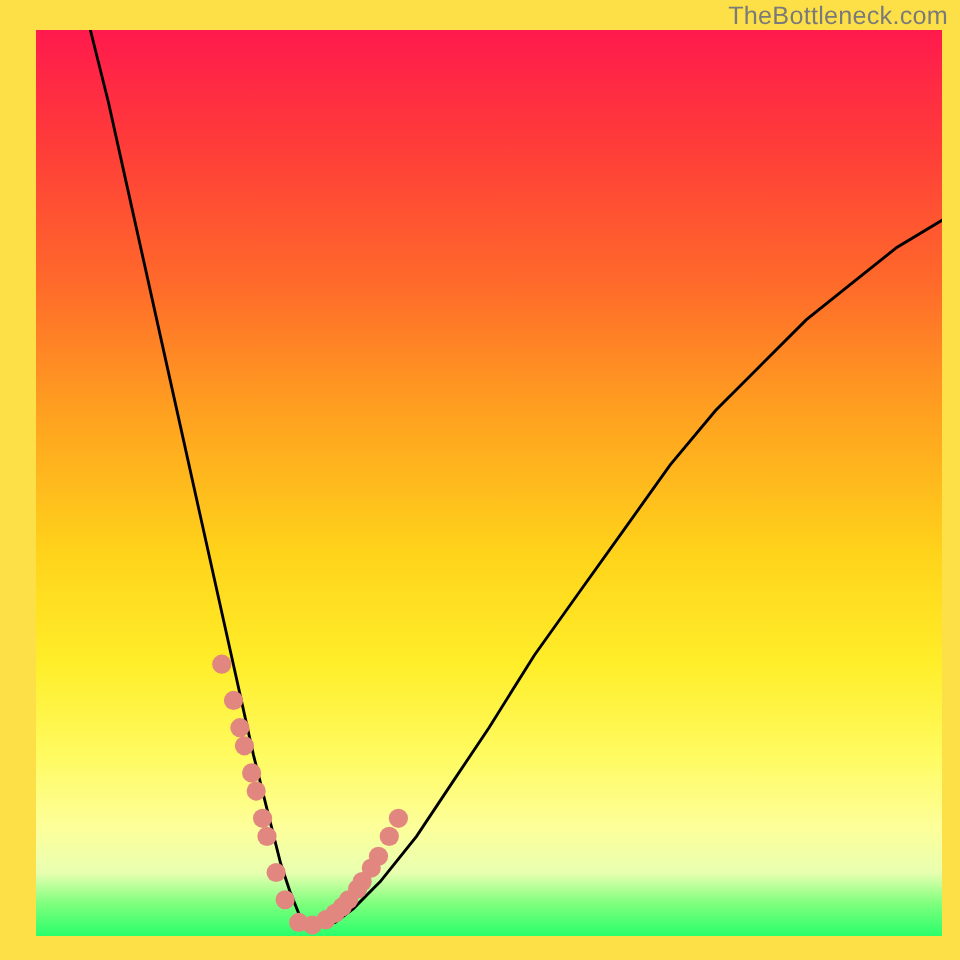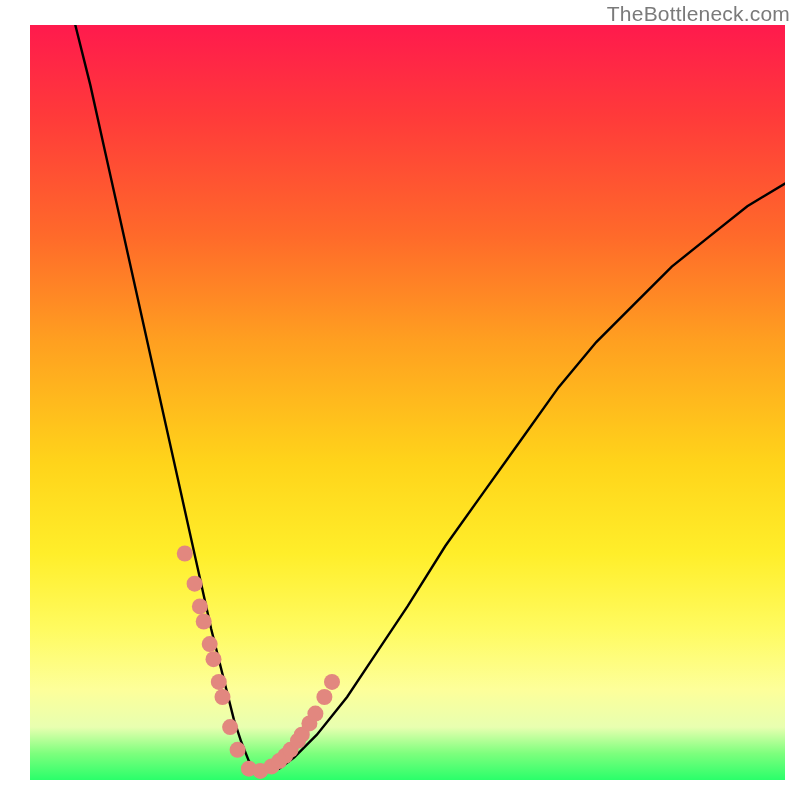--- a/index.html
+++ b/index.html
@@ -10,21 +10,21 @@
     overflow: hidden;
     background: #000;
     font-family: Arial, Helvetica, sans-serif;
   }
   .frame {
     position: absolute;
     left: 0;
     top: 0;
     width: 800px;
     height: 800px;
-    background: #ffffff;
+    background: #fde047;
   }
   .plot {
     position: absolute;
     left: 30px;
     top: 25px;
     width: 755px;
     height: 755px;
     
     background: linear-gradient(
       to bottom,

